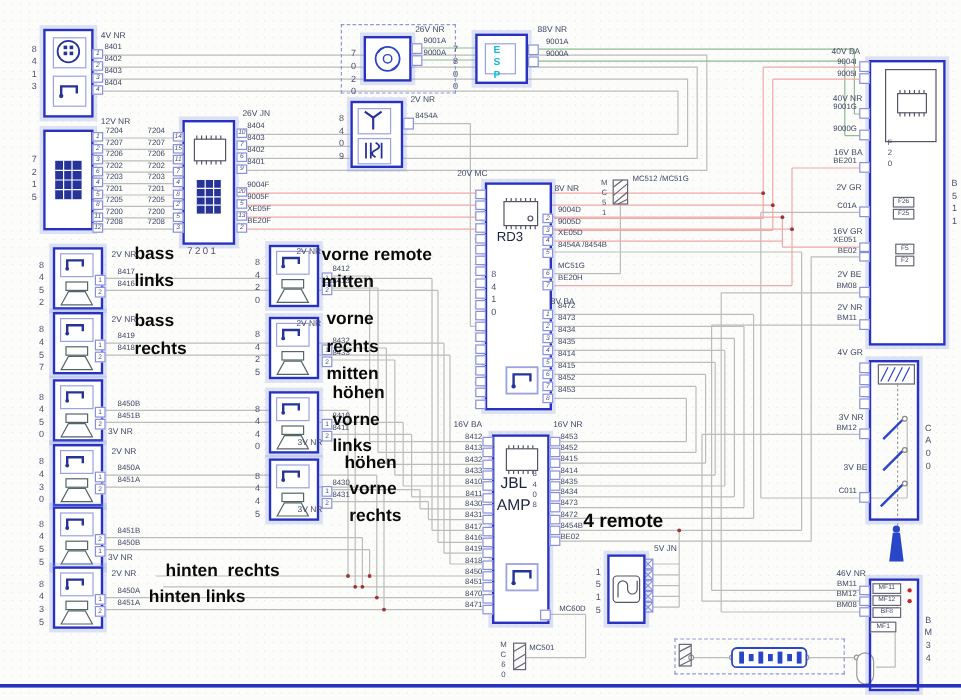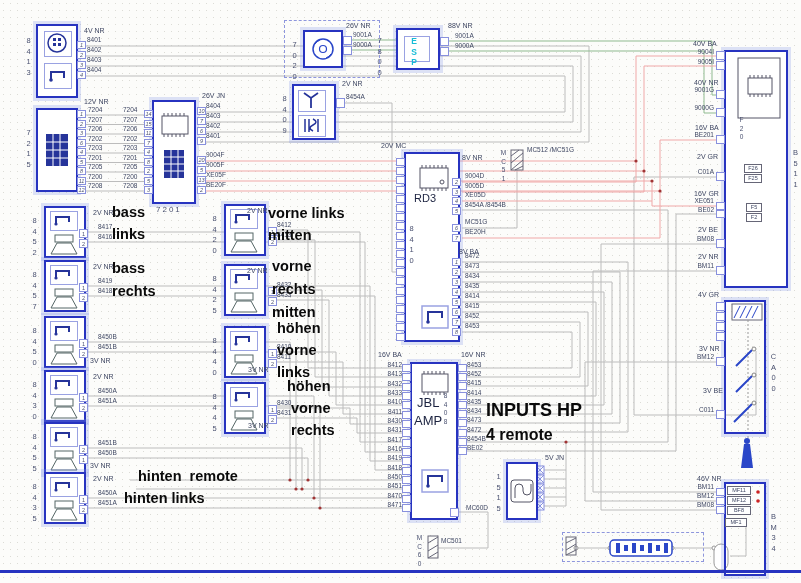--- a/index.html
+++ b/index.html
@@ -949,30 +949,29 @@
   <span class="p" style="left:42px;top:31px">2</span>
 </div>
 <div class="wl" style="left:277px;top:399px">8430</div>
 <div class="wl" style="left:277px;top:409px">8431</div>
 <div class="cl" style="left:248px;top:422px">3V NR</div>
 
 <div class="anno" style="left:112px;top:204px">bass</div>
 <div class="anno" style="left:112px;top:226px">links</div>
 <div class="anno" style="left:112px;top:260px">bass</div>
 <div class="anno" style="left:112px;top:283px">rechts</div>
-<div class="anno" style="left:268px;top:205px">vorne links</div>
+<div class="anno" style="left:268px;top:205px">vorne remote</div>
 <div class="anno" style="left:268px;top:227px">mitten</div>
 <div class="anno" style="left:272px;top:258px">vorne</div>
 <div class="anno" style="left:272px;top:281px">rechts</div>
 <div class="anno" style="left:272px;top:304px">mitten</div>
 <div class="anno" style="left:277px;top:320px">höhen</div>
 <div class="anno" style="left:277px;top:342px">vorne</div>
 <div class="anno" style="left:277px;top:364px">links</div>
 <div class="anno" style="left:287px;top:378px">höhen</div>
 <div class="anno" style="left:291px;top:400px">vorne</div>
 <div class="anno" style="left:291px;top:422px">rechts</div>
-<div class="anno" style="left:138px;top:468px">hinten  remote</div>
+<div class="anno" style="left:138px;top:468px">hinten  rechts</div>
 <div class="anno" style="left:124px;top:490px">hinten links</div>
-<div class="anno" style="left:486px;top:400px;font-size:18px">INPUTS HP</div>
 <div class="anno" style="left:486px;top:426px;font-size:16px">4 remote</div>
 
 <div class="bottomrule"></div>
 </div>
 
 </body></html>

